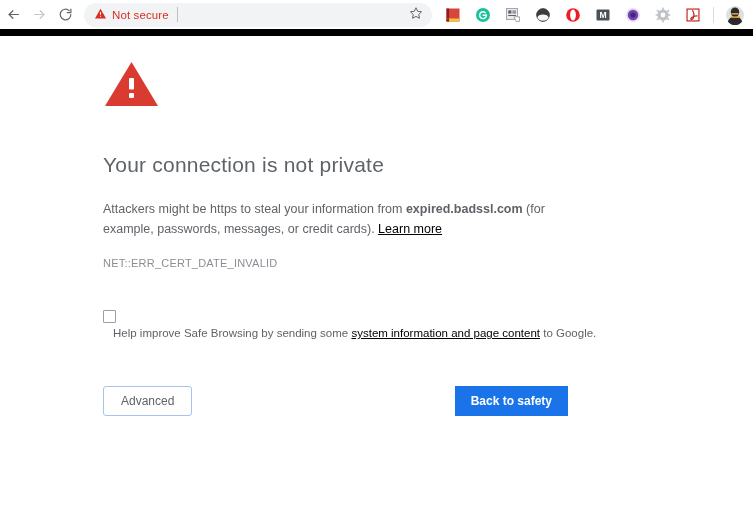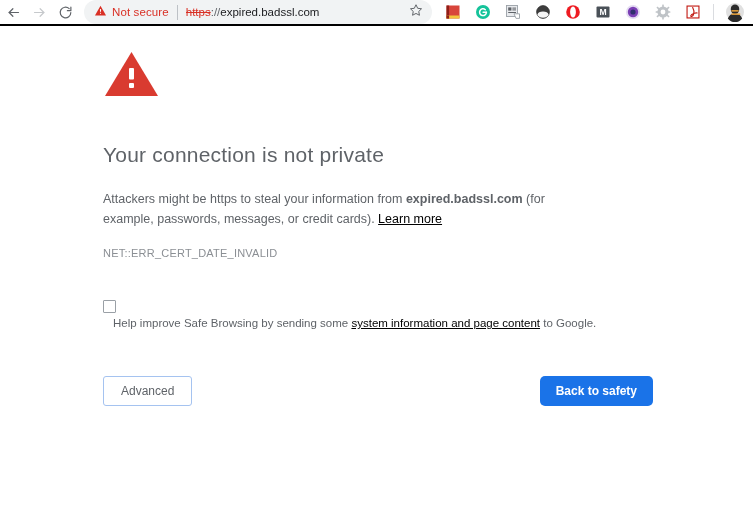--- a/index.html
+++ b/index.html
@@ -11,23 +11,23 @@
     height: 512px;
     overflow: hidden;
     background: #ffffff;
     font-family: "Liberation Sans", sans-serif;
     -webkit-font-smoothing: antialiased;
   }
 
   
   .browser-toolbar {
     position: relative;
-    height: 26px;
+    height: 36px;
     background: #ffffff;
-    border-bottom: 2px solid #000000;
+    border-bottom: 7px solid #000000;
     display: flex;
     align-items: center;
     box-sizing: border-box;
     justify-content: flex-end;
   }
 
   .nav-btn {
     width: 26px;
     height: 26px;
     display: flex;
@@ -207,41 +207,41 @@
     font-size: 11.5px;
     color: #5f6368;
     line-height: 1.75;
   }
   .privacy-line { display: block; }
 
   .button-row {
     display: flex;
     align-items: center;
     justify-content: space-between;
-    width: 550px;
+    width: 465px;
   }
   .btn-advanced {
     font-family: "Liberation Sans", sans-serif;
     font-size: 12px;
     color: #5f6368;
     background: #ffffff;
     border: 1px solid #a5c3f0;
     border-radius: 3px;
     padding: 8px 17px;
     cursor: pointer;
     line-height: 1;
   }
   .btn-primary {
     font-family: "Liberation Sans", sans-serif;
     font-size: 12px;
     font-weight: 700;
     color: #ffffff;
     background: #1a73e8;
     border: none;
-    border-radius: 5px;
+    border-radius: 0;
     padding: 9px 16px;
     cursor: pointer;
     line-height: 1;
   }
 </style>
 </head>
 <body>
 
 <div class="browser-toolbar">
 
@@ -277,21 +277,20 @@
       <span class="warn-sm">
         <svg width="13" height="13" viewBox="0 0 24 24">
           <path d="M12 3.2 L22.2 21 L1.8 21 Z" fill="#d93025"></path>
           <rect x="11" y="9" width="2" height="5.4" rx="0.6" fill="#ffffff"></rect>
           <rect x="11" y="16" width="2" height="2.1" rx="0.6" fill="#ffffff"></rect>
         </svg>
       </span>
       <span class="not-secure-text">Not secure</span>
     </div>
     <div class="pill-sep"></div>
-    <div class="url-text"><span class="url-scheme">https</span><span class="url-sep">://</span><span>expired.badssl.com</span></div>
     <div class="star-btn">
       <span>
         <svg width="14" height="14" viewBox="0 0 24 24" fill="none" stroke="#5f6368" stroke-width="1.7" stroke-linejoin="round">
           <polygon points="12,3 14.9,9.1 21.5,9.9 16.7,14.5 17.9,21 12,17.9 6.1,21 7.3,14.5 2.5,9.9 9.1,9.1"></polygon>
         </svg>
       </span>
     </div>
   </div>
 
   <div class="ext-strip">

